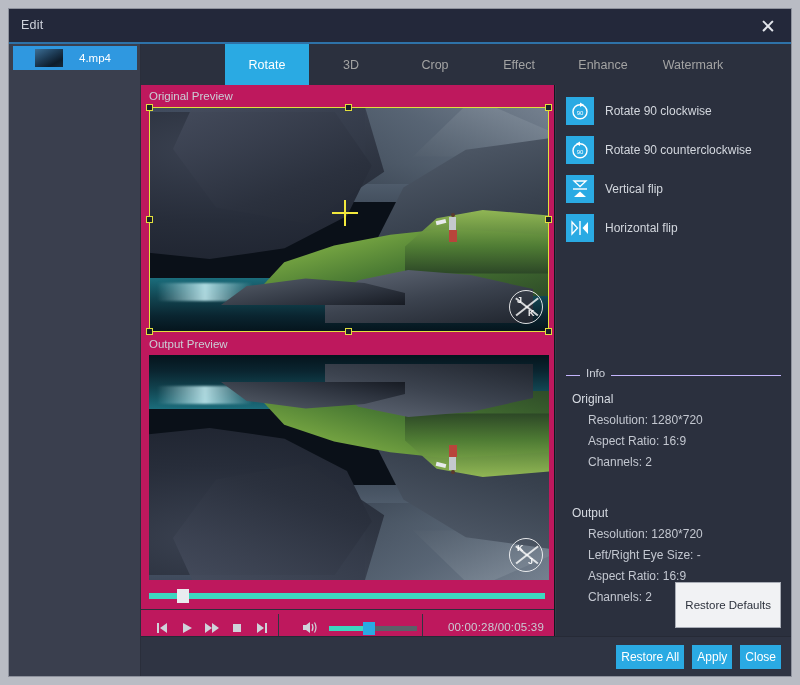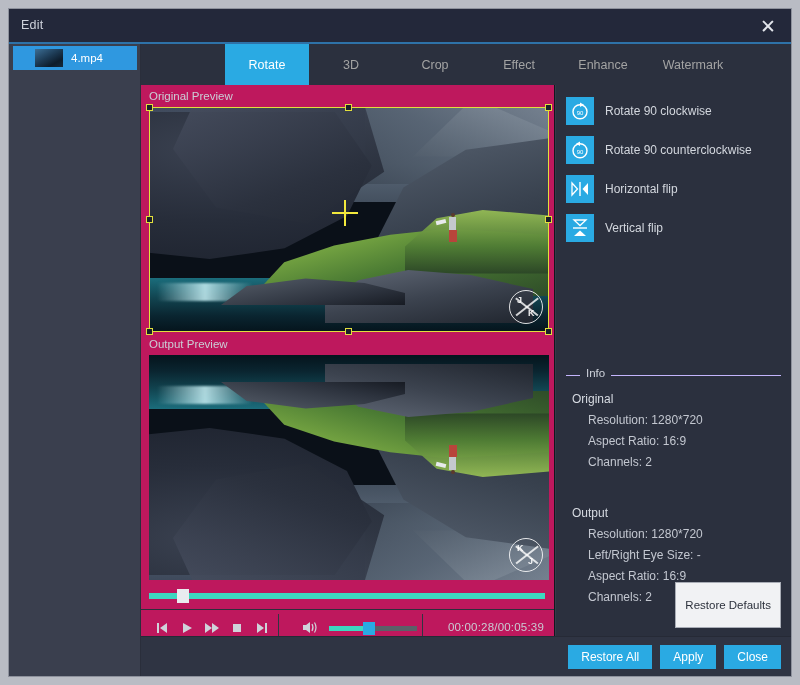--- a/index.html
+++ b/index.html
@@ -30,21 +30,21 @@
   .tb-underline{
     position:absolute;left:0;top:33px;width:100%;height:2px;background:#2e72a8;
   }
   
   .filelist{
     position:absolute;left:0;top:35px;width:132px;bottom:0;
     background:#3a3f4e;border-right:1px solid #2a2e3b;box-sizing:border-box;
   }
   .file-item{
     position:absolute;left:4px;top:2px;width:124px;height:24px;
-    background:#2f98e0;display:flex;align-items:center;cursor:pointer;
+    background:#2f98e0;display:flex;align-items:center;cursor:pointer;gap:8px;
   }
   .file-item .thumb{
     width:28px;height:18px;margin-left:22px;flex:0 0 auto;
     background:linear-gradient(150deg,#3c6f96 0%,#1d3b55 45%,#0d1c2b 75%,#15293b 100%);
   }
   .file-item .fname{
     margin-left:8px;font-size:11.5px;color:#ffffff;
   }
   
   .tabstrip{
@@ -221,21 +221,21 @@
     font-family:"Liberation Sans",sans-serif;
   }
   
   .bottombar{
     position:absolute;left:132px;right:0;bottom:0;height:40px;
     background:#2f3443;border-top:1px solid #262a36;box-sizing:border-box;
   }
   .btnrow{position:absolute;right:10px;top:8px;display:flex;gap:8px;}
   .bbtn{
     background:#2aaae3;color:#ffffff;border:none;font-size:12px;
-    height:24px;padding:0 13px;cursor:pointer;
+    height:24px;padding:0 5px;cursor:pointer;
     font-family:"Liberation Sans",sans-serif;
   }
 </style>
 </head>
 <body>
 
 <div class="window">
 
   <div class="titlebar">
     <div class="tb-title">Edit</div>
@@ -411,38 +411,38 @@
             <circle cx="10" cy="10.8" r="7" fill="none" stroke="#fff" stroke-width="1.4"></circle>
             <path d="M10 3.8 L10 1.6 L6 3.8 L10 6 Z" fill="#fff"></path>
             <text x="10" y="13.6" font-size="6" fill="#fff" text-anchor="middle" font-family="Liberation Sans, sans-serif">90</text>
           </svg>
         </div>
         <div class="rotlabel">Rotate 90 counterclockwise</div>
       </div>
 
       <div class="rotrow">
         <div class="roticon">
+          <svg width="18" height="20" viewBox="0 0 18 20">
+            <path d="M3 2 L15 2 L9 7.5 Z" fill="none" stroke="#fff" stroke-width="1.3"></path>
+            <rect x="2" y="9.3" width="14" height="1.4" fill="#fff"></rect>
+            <path d="M3 18 L15 18 L9 12.5 Z" fill="#fff"></path>
+          </svg>
+        </div>
+        <div class="rotlabel">Vertical flip</div>
+      </div>
+
+      <div class="rotrow">
+        <div class="roticon">
           <svg width="20" height="18" viewBox="0 0 20 18">
             <path d="M2 3 L7.5 9 L2 15 Z" fill="none" stroke="#fff" stroke-width="1.3"></path>
             <rect x="9.3" y="2" width="1.4" height="14" fill="#fff"></rect>
             <path d="M18 3 L12.5 9 L18 15 Z" fill="#fff"></path>
           </svg>
         </div>
         <div class="rotlabel">Horizontal flip</div>
-      </div>
-
-      <div class="rotrow">
-        <div class="roticon">
-          <svg width="18" height="20" viewBox="0 0 18 20">
-            <path d="M3 2 L15 2 L9 7.5 Z" fill="none" stroke="#fff" stroke-width="1.3"></path>
-            <rect x="2" y="9.3" width="14" height="1.4" fill="#fff"></rect>
-            <path d="M3 18 L15 18 L9 12.5 Z" fill="#fff"></path>
-          </svg>
-        </div>
-        <div class="rotlabel">Vertical flip</div>
       </div>
     </div>
 
     <div class="infobox">
       <div class="infolegend">Info</div>
 
       <div class="infogroup">
         <div class="infohead">Original</div>
         <div class="inforow">Resolution: 1280*720</div>
         <div class="inforow">Aspect Ratio: 16:9</div>

